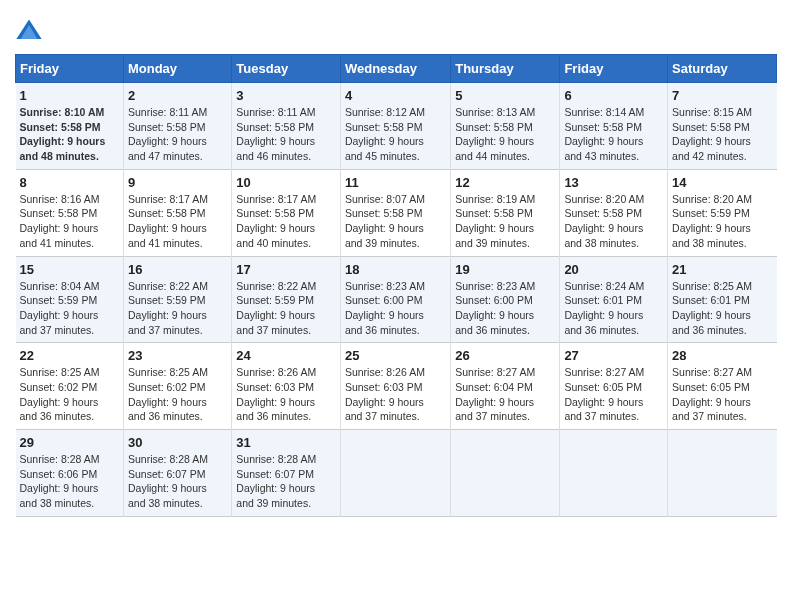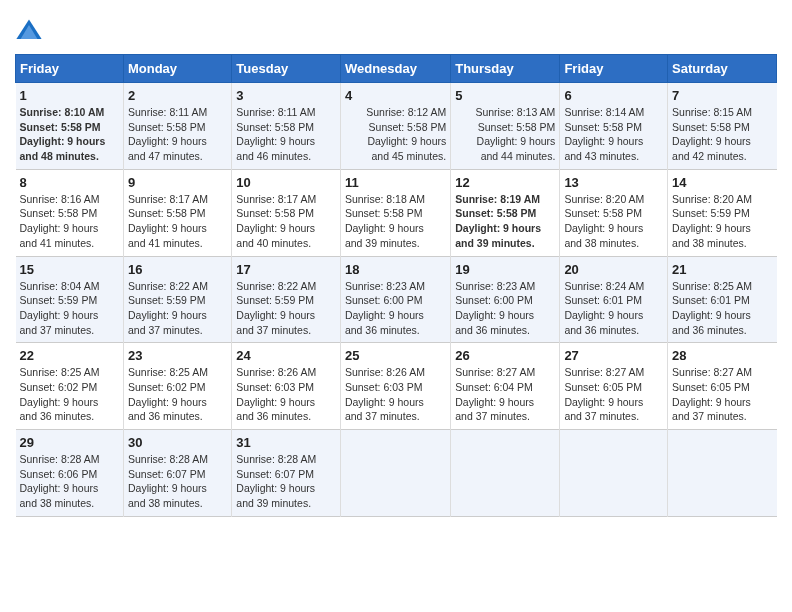--- a/index.html
+++ b/index.html
@@ -143,28 +143,28 @@
         </td>
         <td>
           <span class="day-num">3</span>
           <div class="day-info" style="white-space: pre-line;">Sunrise: 8:11 AM
 Sunset: 5:58 PM
 Daylight: 9 hours
 and 46 minutes.</div>
         </td>
         <td>
           <span class="day-num">4</span>
-          <div class="day-info" style="white-space: pre-line; text-align: right;">Sunrise: 8:12 AM
+          <div class="day-info" style="white-space: pre-line;">Sunrise: 8:12 AM
 Sunset: 5:58 PM
 Daylight: 9 hours
 and 45 minutes.</div>
         </td>
         <td>
           <span class="day-num">5</span>
-          <div class="day-info" style="white-space: pre-line; text-align: right;">Sunrise: 8:13 AM
+          <div class="day-info" style="white-space: pre-line;">Sunrise: 8:13 AM
 Sunset: 5:58 PM
 Daylight: 9 hours
 and 44 minutes.</div>
         </td>
         <td>
           <span class="day-num">6</span>
           <div class="day-info" style="white-space: pre-line;">Sunrise: 8:14 AM
 Sunset: 5:58 PM
 Daylight: 9 hours
 and 43 minutes.</div>
@@ -194,28 +194,28 @@
         </td>
         <td>
           <span class="day-num">10</span>
           <div class="day-info" style="white-space: pre-line;">Sunrise: 8:17 AM
 Sunset: 5:58 PM
 Daylight: 9 hours
 and 40 minutes.</div>
         </td>
         <td>
           <span class="day-num">11</span>
-          <div class="day-info" style="white-space: pre-line;">Sunrise: 8:18 AM
+          <div class="day-info" style="white-space: pre-line;">Sunrise: 8:07 AM
 Sunset: 5:58 PM
 Daylight: 9 hours
 and 39 minutes.</div>
         </td>
         <td>
           <span class="day-num">12</span>
-          <div class="day-info" style="white-space: pre-line; font-weight: bold;">Sunrise: 8:19 AM
+          <div class="day-info" style="white-space: pre-line;">Sunrise: 8:19 AM
 Sunset: 5:58 PM
 Daylight: 9 hours
 and 39 minutes.</div>
         </td>
         <td>
           <span class="day-num">13</span>
           <div class="day-info" style="white-space: pre-line;">Sunrise: 8:20 AM
 Sunset: 5:58 PM
 Daylight: 9 hours
 and 38 minutes.</div>

